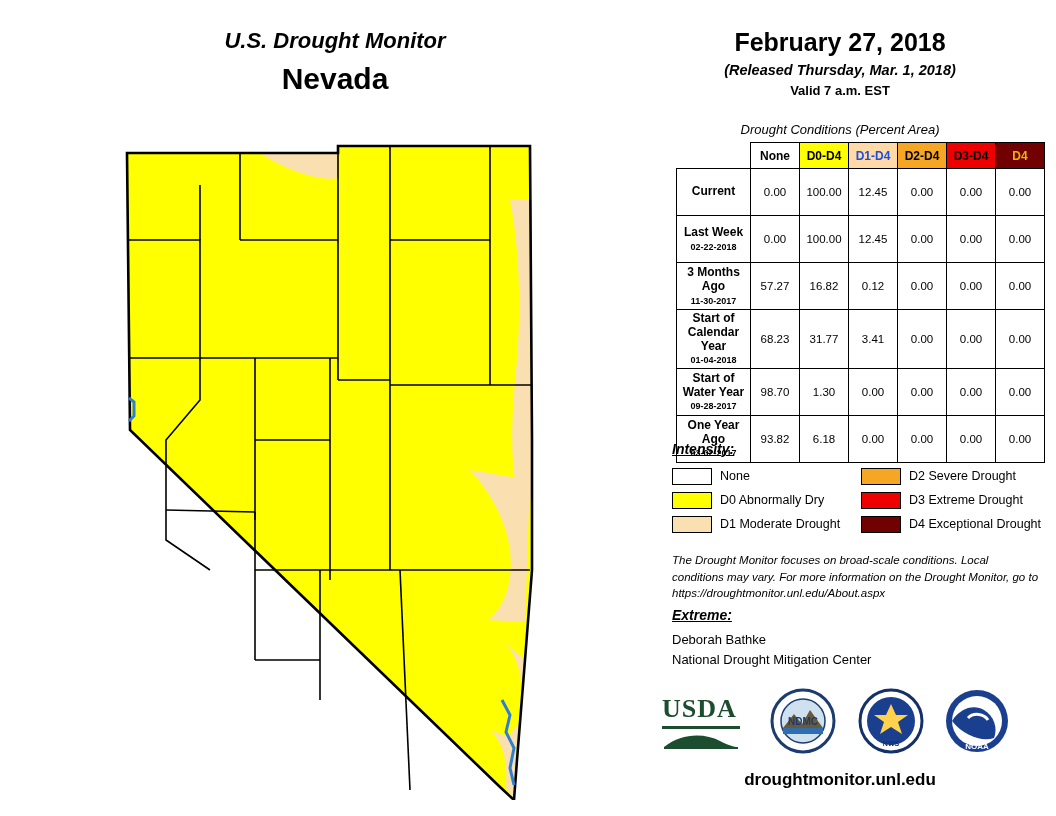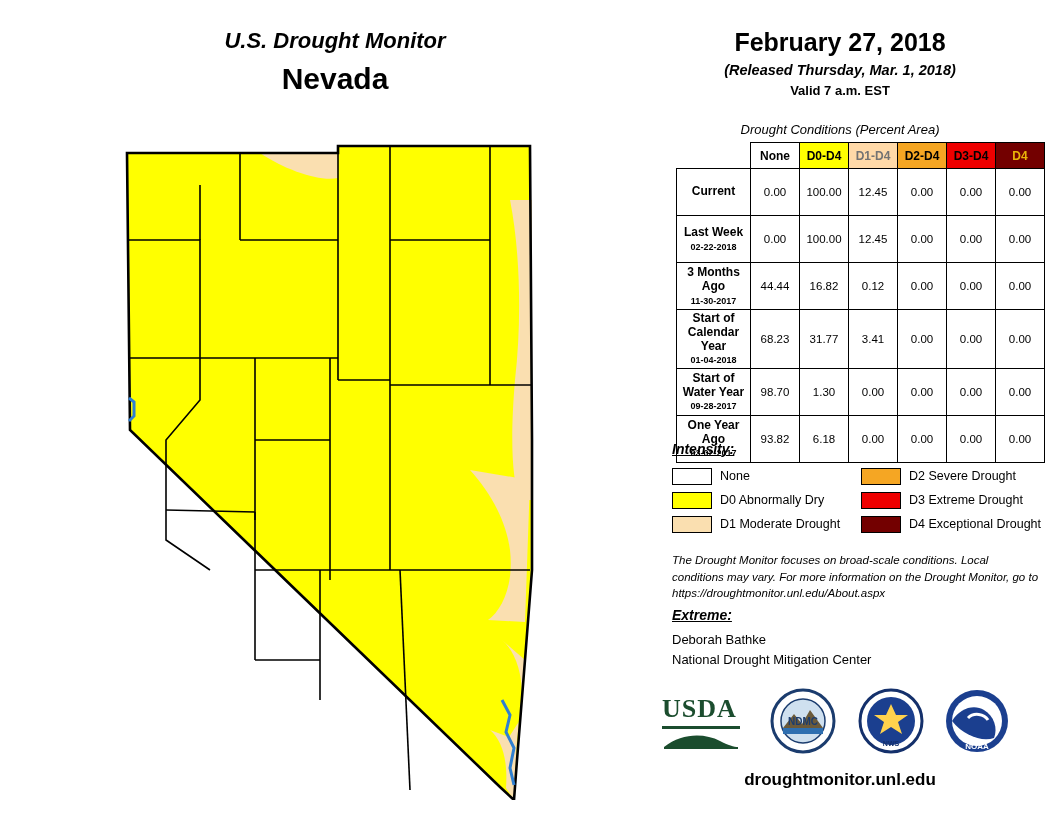--- a/index.html
+++ b/index.html
@@ -108,21 +108,21 @@
     font-weight: bold;
     font-size: 9px;
     margin-top: 2px;
   }
   table.dm tbody td.val {
     width: 49px;
     font-size: 11.5px;
   }
   .hdr-none { background: #ffffff; color:#000; }
   .hdr-d0   { background: #ffff00; color:#000; }
-  .hdr-d1   { background: #ffd9a8; color:#737373; }
+  .hdr-d1   { background: #ffd9a8; color:#1d4ed8; }
   .hdr-d2   { background: #f5a623; color:#000; }
   .hdr-d3   { background: #ee0000; color:#000; }
   .hdr-d4   { background: #730000; color:#eab308; }
 
   
   .intensity-title {
     position: absolute;
     left: 672px; top: 441px;
     font-style: italic;
     font-weight: bold;
@@ -319,21 +319,21 @@
         <td class="val">12.45</td>
         <td class="val">0.00</td>
         <td class="val">0.00</td>
         <td class="val">0.00</td>
       </tr>
       <tr>
         <td class="rowlabel">
           <span>3 Months Ago</span>
           <span class="sub">11-30-2017</span>
         </td>
-        <td class="val">44.44</td>
+        <td class="val">57.27</td>
         <td class="val">16.82</td>
         <td class="val">0.12</td>
         <td class="val">0.00</td>
         <td class="val">0.00</td>
         <td class="val">0.00</td>
       </tr>
       <tr>
         <td class="rowlabel">
           <span style="white-space:pre-line;">Start of
 Calendar Year</span>

